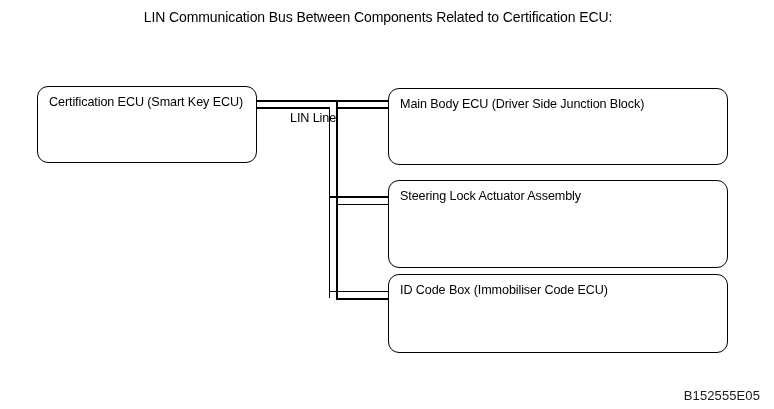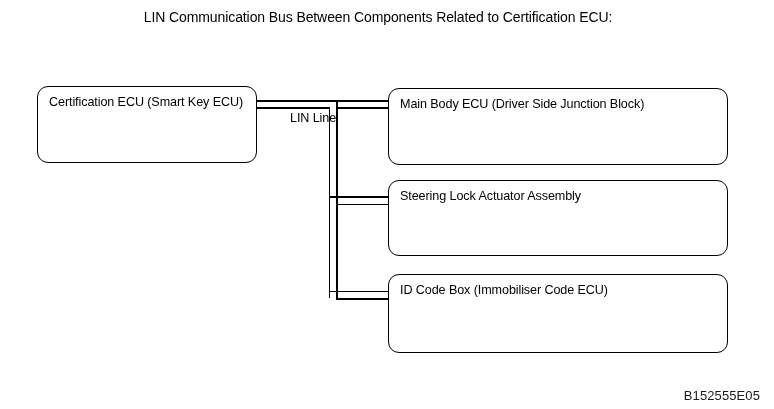--- a/index.html
+++ b/index.html
@@ -69,21 +69,21 @@
   #node-main-body-ecu {
     left: 388px;
     top: 68px;
     width: 340px;
     height: 77px;
   }
   #node-steering-lock {
     left: 388px;
     top: 160px;
     width: 340px;
-    height: 76px;
+    height: 88px;
   }
   #node-id-code-box {
     left: 388px;
     top: 254px;
     width: 340px;
     height: 79px;
     text-decoration: underline;
   }
 
   

